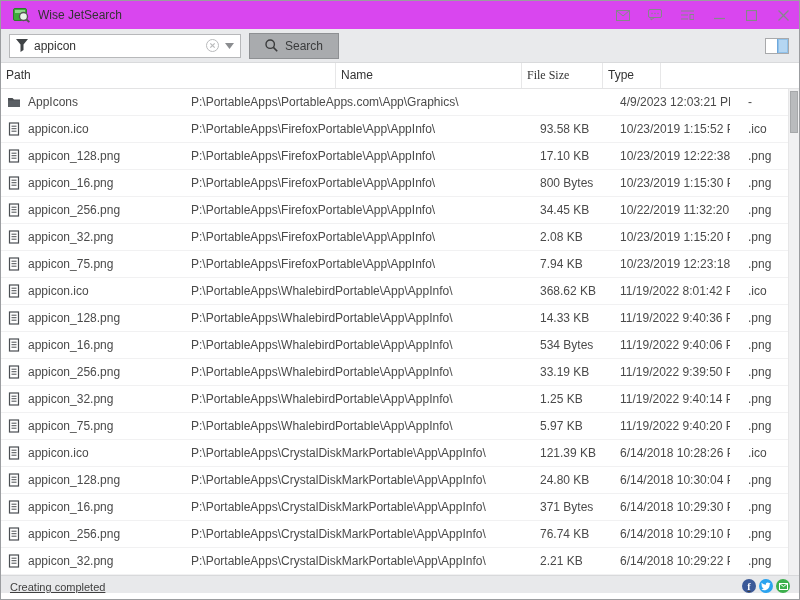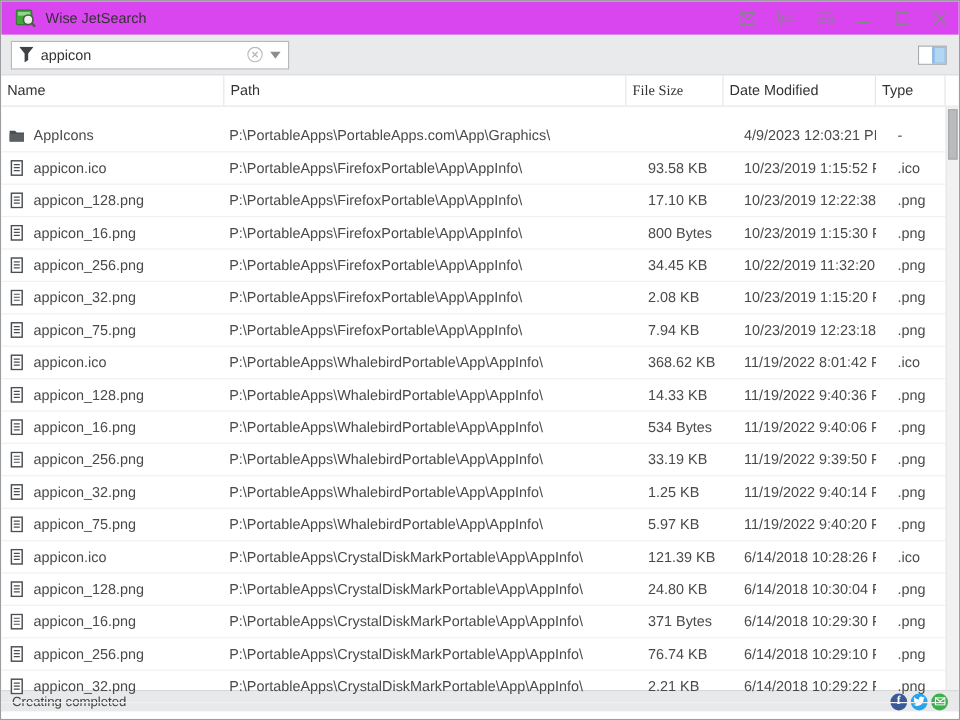--- a/index.html
+++ b/index.html
@@ -53,40 +53,40 @@
   
   .grid-header { display:flex; height:26px; background:#fff; border-bottom:1px solid #e3e3e4; }
   .grid-header .hcell {
     line-height:25px; font-size:12px; color:#333;
     border-right:1px solid #e7e7e8; padding-left:5px;
     white-space:nowrap; overflow:hidden;
   }
   .w-name { width:186px; } .w-path { width:335px; } .w-size { width:81px;font-family:Liberation Serif, serif; }
   .w-date { width:127px; } .w-type { width:58px; }  .w-scroll { width:11px; border-right:none !important; }
   .grid-body { position:relative; height:486px; background:#fff; }
-  .rows { position:absolute; left:0; top:0; right:11px;margin-top:11px; }
+  .rows { position:absolute; left:0; top:0; right:11px; }
   .row { display:flex; align-items:center; height:27px; border-bottom:1px solid #f1f1f2; }
   .cell { white-space:nowrap; overflow:hidden; font-size:12px; color:#4a4a4a; }
   .c-name { width:186px; display:flex; align-items:center; padding-left:6px; gap:7px; }
   .c-name .txt { white-space:nowrap; overflow:hidden; }
   .c-path { width:335px; padding-left:4px; }
   .c-size { width:81px; padding-left:18px; }
   .c-date { width:127px; padding-left:17px; }
   .c-type { width:58px; padding-left:18px; }
   .ficon { width:14px; height:14px; flex:0 0 auto; }
   
   .vscroll {
     position:absolute; top:0; right:0; width:11px; height:486px;
     background:#f1f1f2; border-left:1px solid #e6e6e7;
   }
   .vthumb { position:absolute; top:2px; left:1px; width:8px; height:42px; background:#b9bbbd; border:1px solid #a6a8aa; }
   
   .statusbar {
     height:18px; background:#e8e9eb; border-top:1px solid #d8d9db;
-    display:flex; align-items:center; padding:0 9px; font-size:11px; color:#3f3f3f;
+    display:flex; align-items:flex-end; padding:0 9px; font-size:11px; color:#3f3f3f;text-decoration:underline;
   }
   .sb-spacer { flex:1; }
   .social { display:flex; gap:3px; align-items:center; }
   .circle-ic {
     width:14px; height:14px; border-radius:50%;
     display:flex; align-items:center; justify-content:center;
   }
   .fb { background:#3b5998; color:#fff; font-size:10px; font-weight:bold; font-family:"Liberation Serif",serif; }
   .tw { background:#2aa3ef; }
   .em { background:#3cb04c; }
@@ -155,32 +155,38 @@
     <svg width="13" height="13" viewBox="0 0 13 13">
       <circle cx="6.5" cy="6.5" r="6" fill="none" stroke="#b9babc"></circle>
       <line x1="4.3" y1="4.3" x2="8.7" y2="8.7" stroke="#b9babc" stroke-width="1.2"></line>
       <line x1="8.7" y1="4.3" x2="4.3" y2="8.7" stroke="#b9babc" stroke-width="1.2"></line>
     </svg>
     <svg width="9" height="6" viewBox="0 0 9 6">
         <polygon points="0,0 9,0 4.5,6" fill="#8b8d90"></polygon>
       </svg>
   </div>
 
+  <div class="search-btn">
+    <svg width="13" height="13" viewBox="0 0 13 13">
+      <circle cx="5.2" cy="5.2" r="4.2" fill="none" stroke="#3a3b3c" stroke-width="1.4"></circle>
+      <line x1="8.4" y1="8.4" x2="12.2" y2="12.2" stroke="#3a3b3c" stroke-width="1.6"></line>
+    </svg>
+    <span>Search</span>
+  </div>
 
   <div class="view-toggle">
     <div class="pane-left"></div>
     <div class="pane-right"></div>
   </div>
 </div>
 
 <div class="grid-header">
+  <div class="hcell w-path">Path</div>
   <div class="hcell w-name">Name</div>
-  <div class="hcell w-path">Path</div>
   <div class="hcell w-size">File Size</div>
-  <div class="hcell w-date">Date Modified</div>
   <div class="hcell w-type">Type</div>
   <div class="hcell w-scroll"></div>
 </div>
 
 <div class="grid-body">
   <div class="rows">
   <div class="row">
     <div class="cell c-name">
       <svg class="ficon icon-folder" viewBox="0 0 14 14">
         <path d="M1,3 L5.5,3 L7,4.5 L13,4.5 L13,12 L1,12 Z" fill="#4a4e52"></path>

